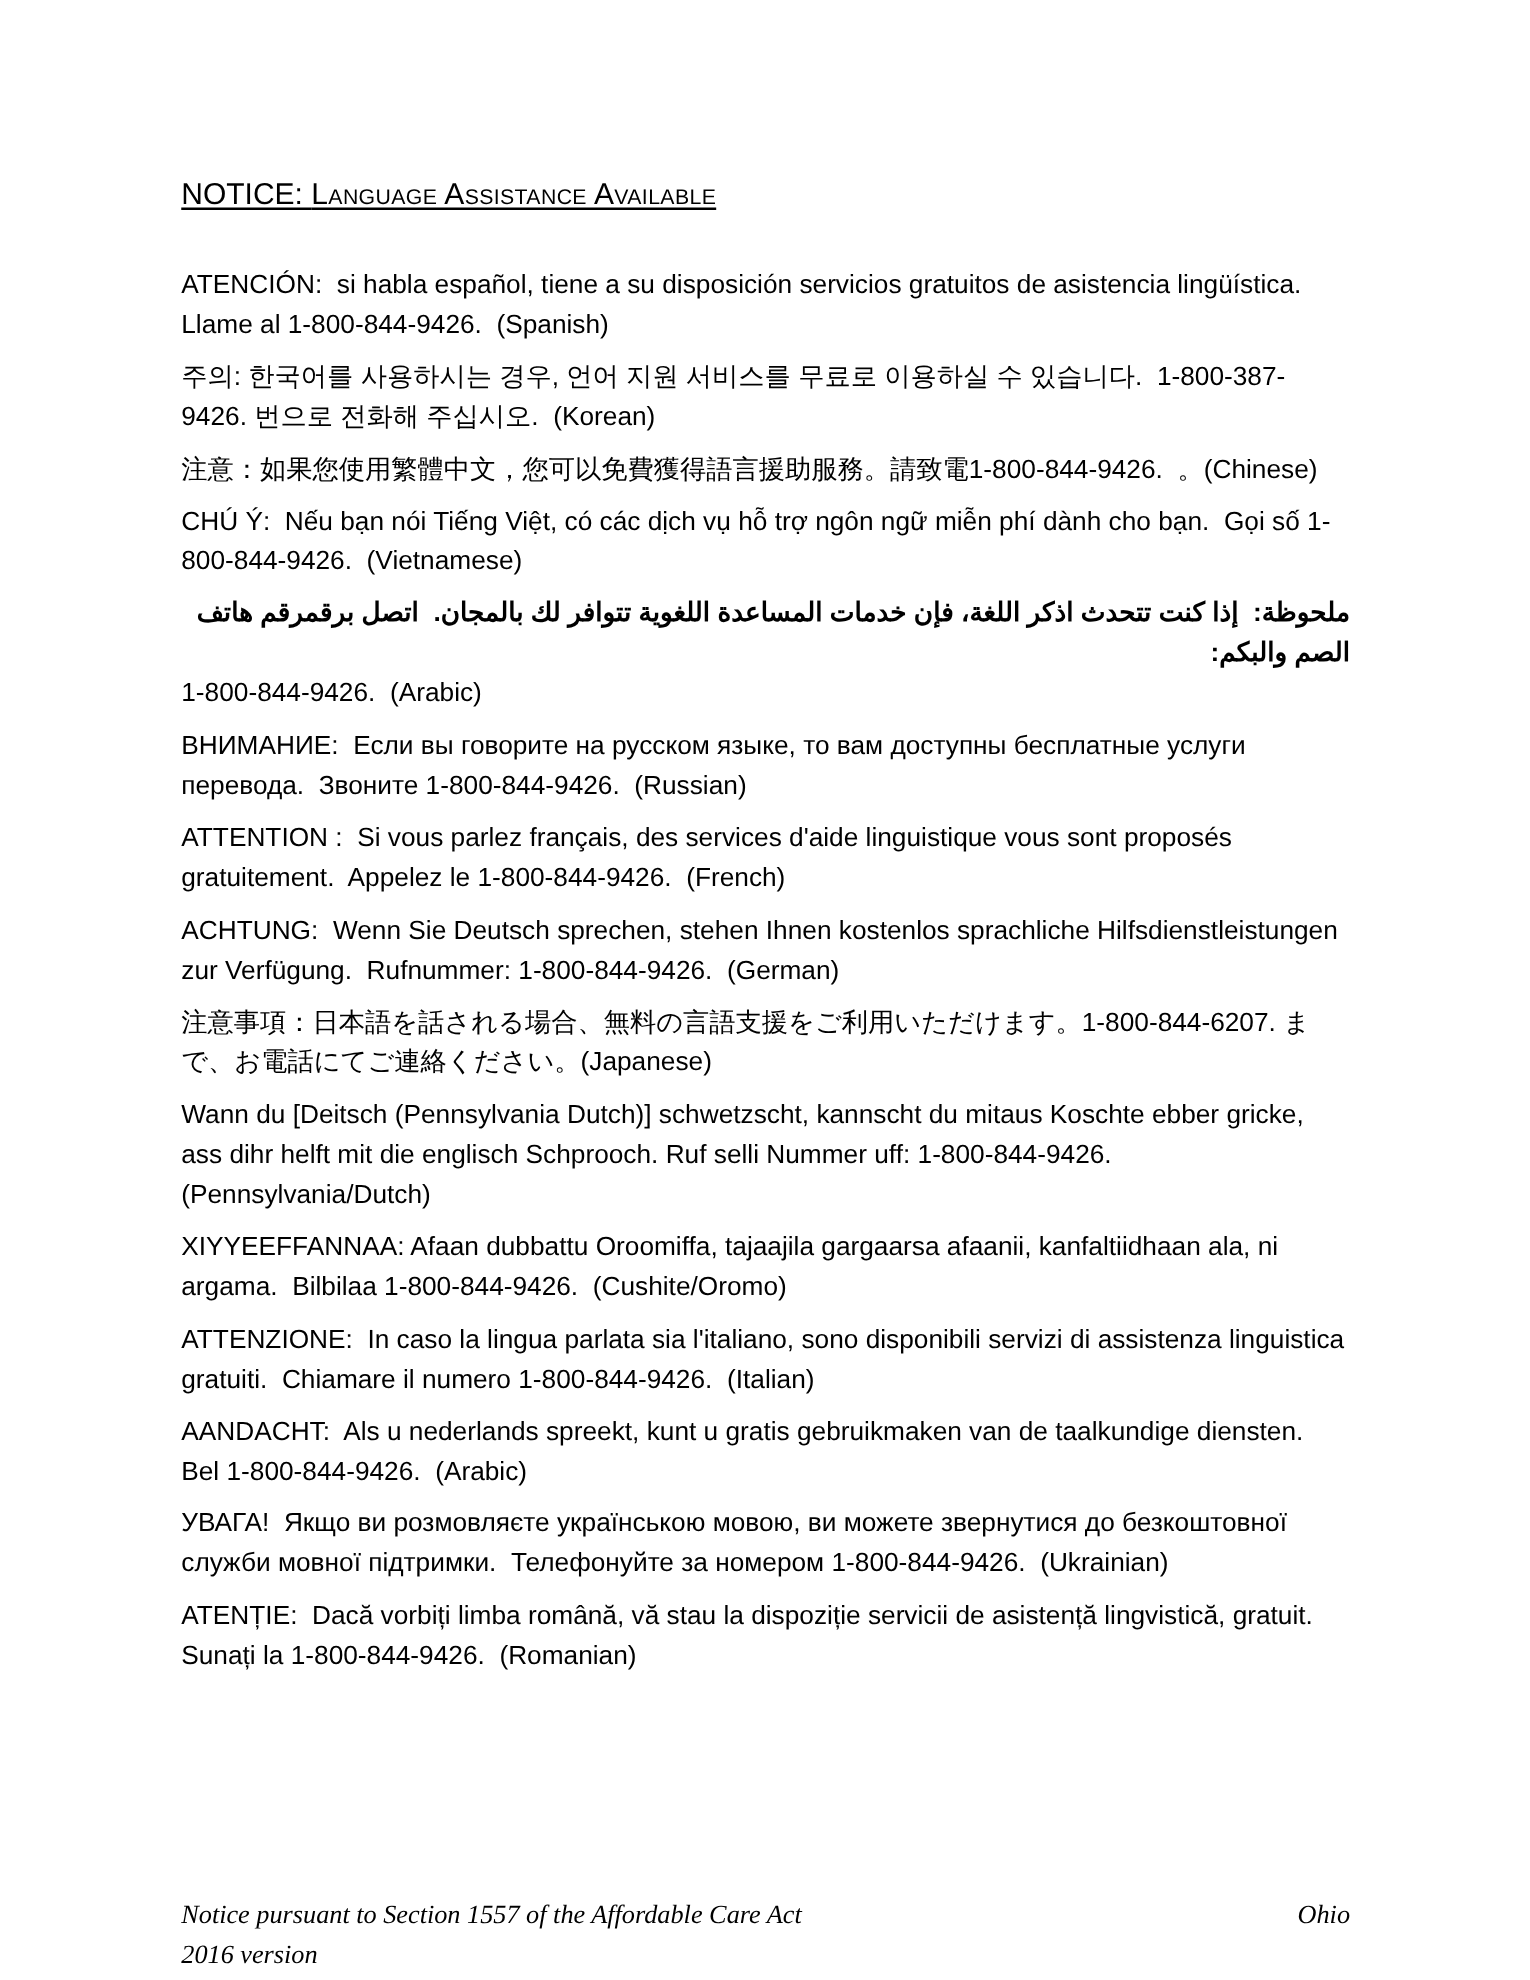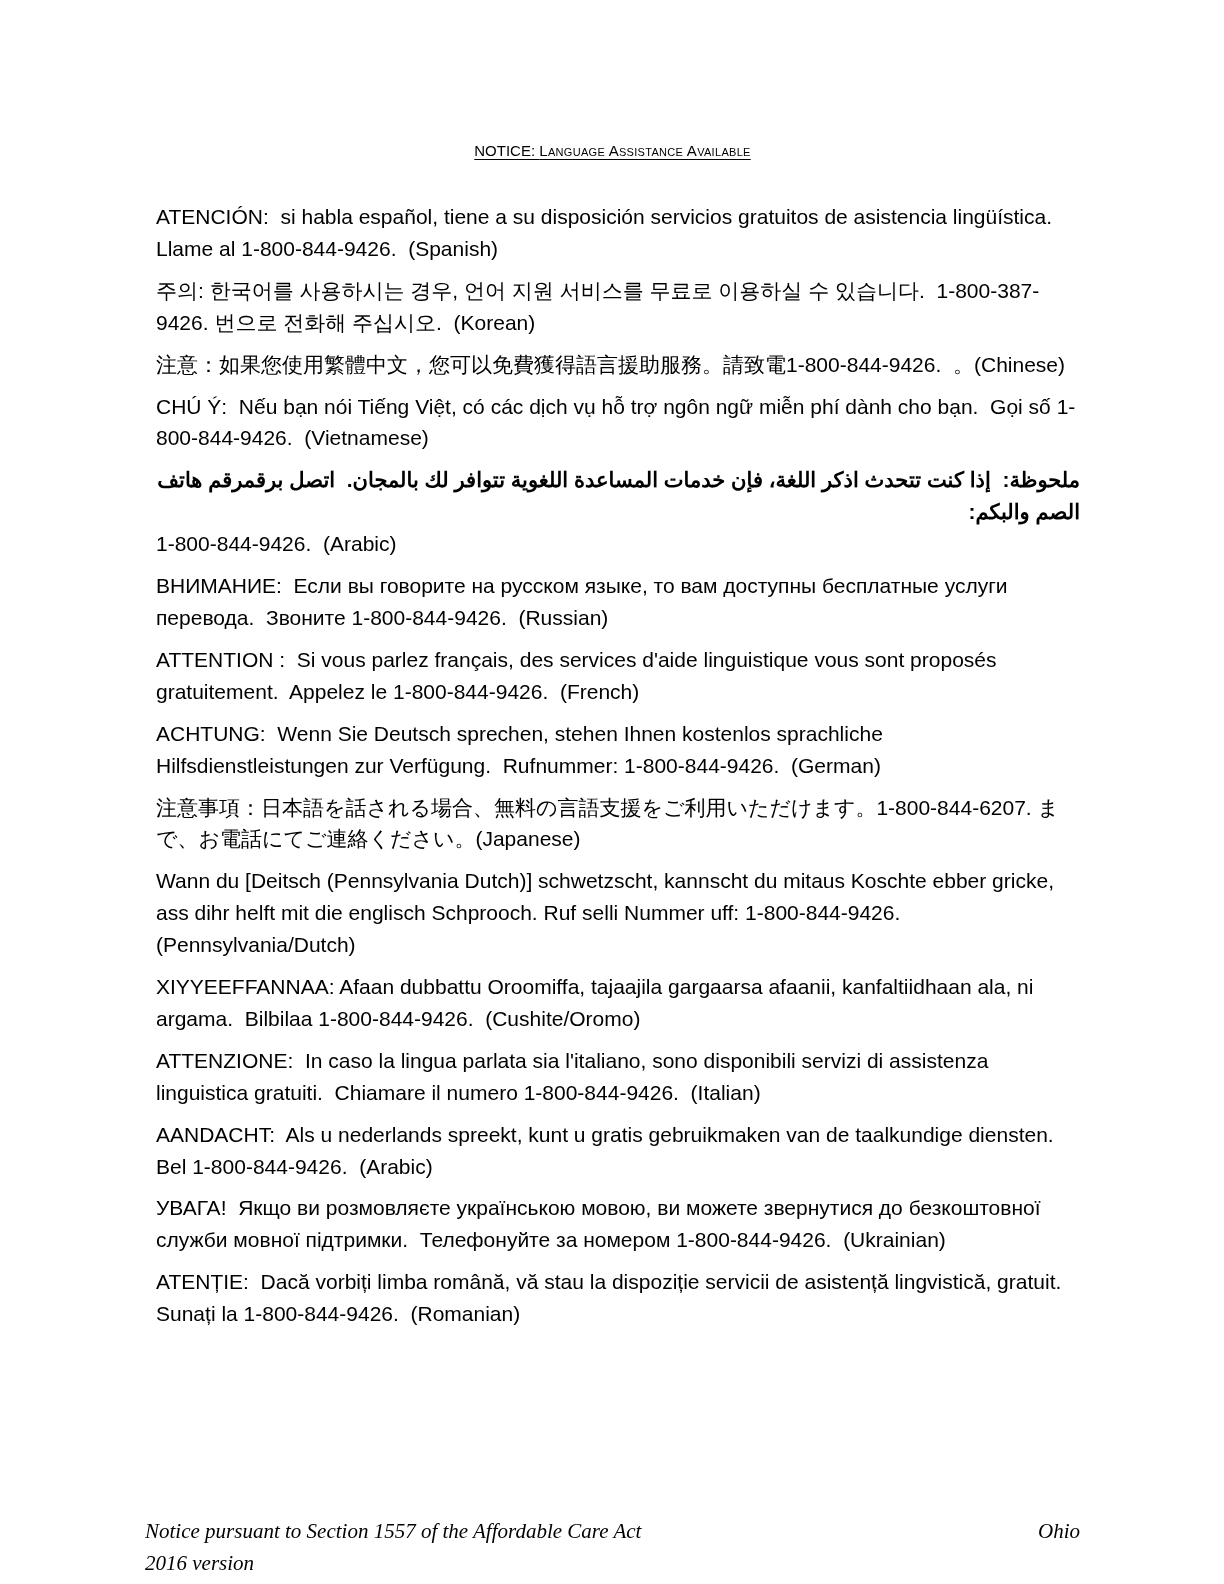--- a/index.html
+++ b/index.html
@@ -13,41 +13,41 @@
     min-height: 1584px;
     box-sizing: border-box;
     background: #ffffff;
     color: #000000;
     font-family: "Liberation Sans", sans-serif;
     font-size: 21px;
     padding: 142px 144px 120px 145px;
   }
   .title {
     margin: 0 0 42px 0;
-    text-align: center;
-    font-size: 15px;
+    text-align: left;
+    font-size: 24px;
     font-weight: normal;
   }
   .title .underline {
     text-decoration: underline;
     text-underline-offset: 3px;
   }
   .smallcaps {
     font-variant: small-caps;
     letter-spacing: 0.3px;
   }
   .note {
     font-style: italic;
     margin: 0 0 60px 0;
     line-height: 1.78;
     white-space: pre-wrap;
   }
   .entries { margin: 0; }
   .entry {
-    margin: 0 0 10px 11px;
+    margin: 0 0 10px 0;
     line-height: 1.52;
     white-space: pre-wrap;
   }
   .rtl-block {
     display: block;
     direction: rtl;
     unicode-bidi: isolate;
     font-weight: bold;
   }
   .footer {

